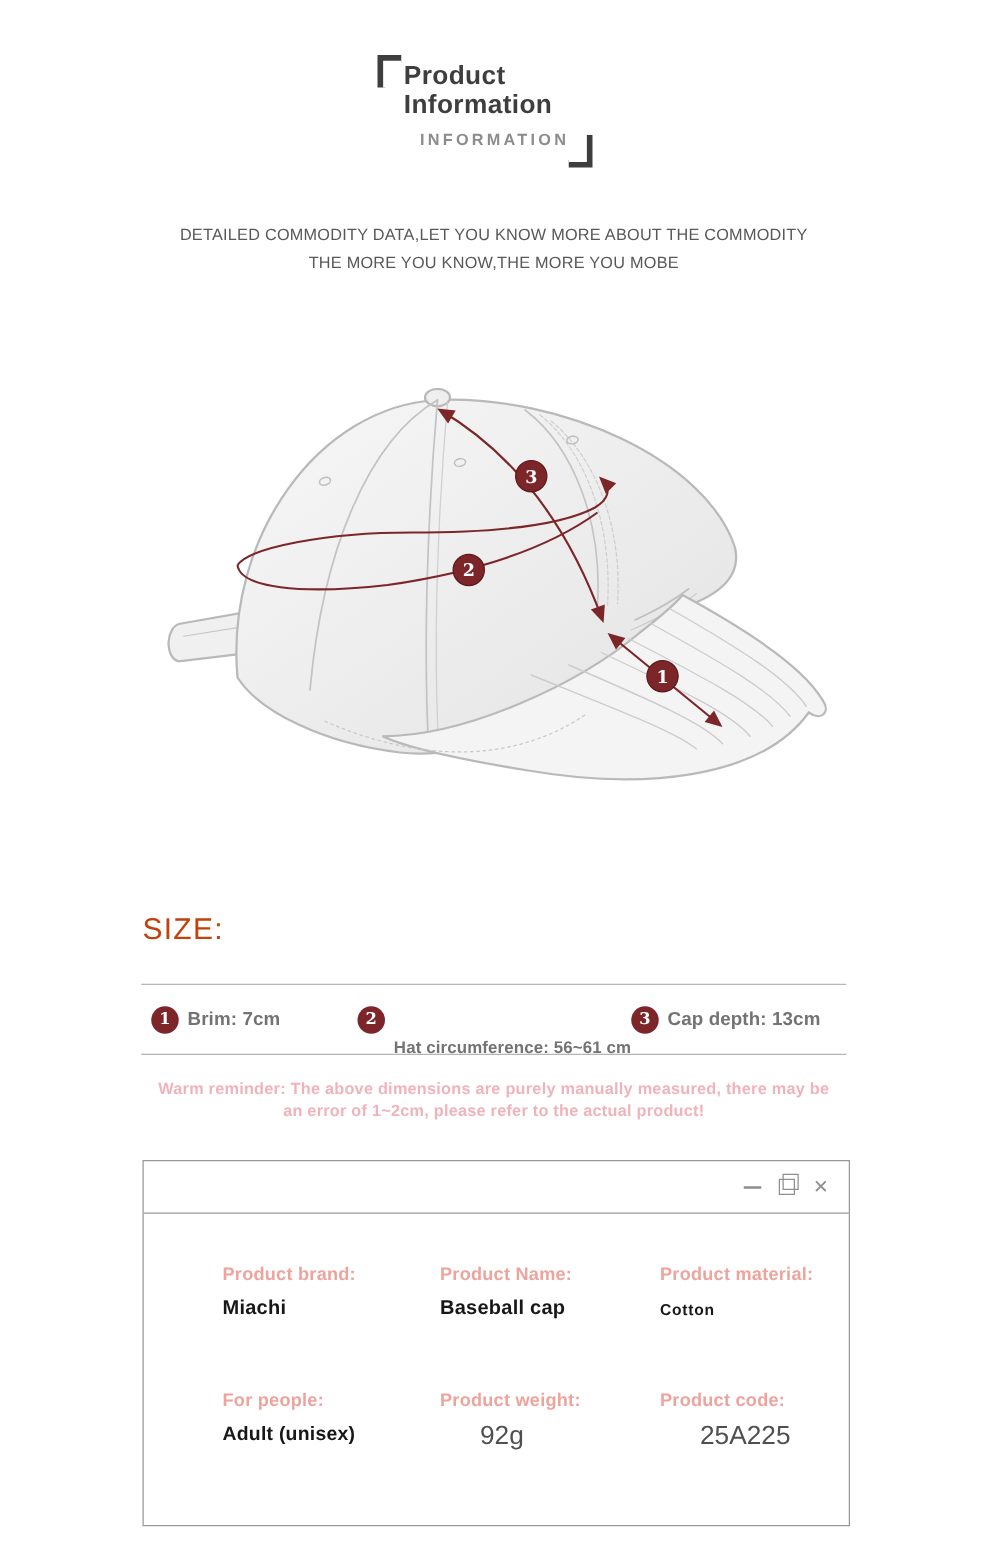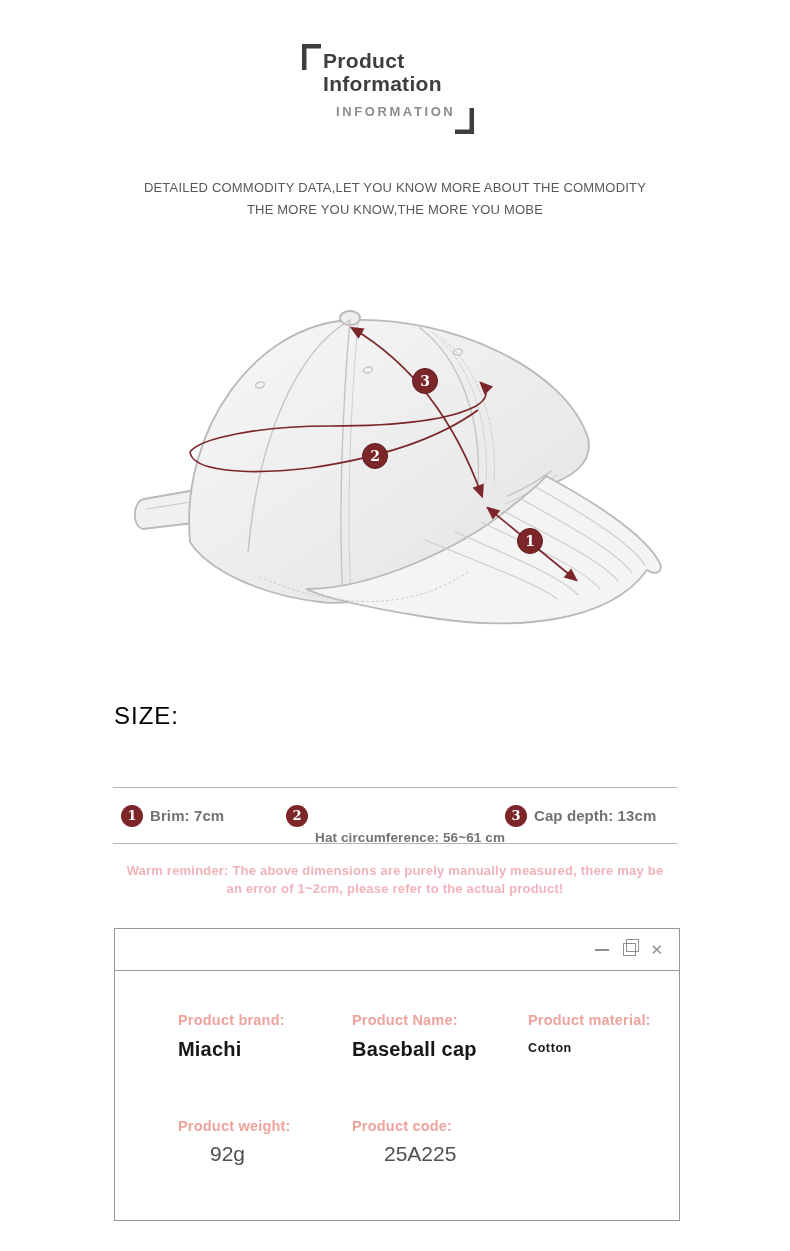--- a/index.html
+++ b/index.html
@@ -14,21 +14,21 @@
   .subtitle{position:absolute;left:336px;top:104px;font-size:13px;font-weight:600;color:#8c8c8c;letter-spacing:2.6px;}
 
   .tagline{position:absolute;top:177px;left:0;width:790px;text-align:center;
            font-size:13px;color:#585858;line-height:22px;letter-spacing:.2px;}
 
   
   .cap-figure{position:absolute;left:110px;top:280px;width:570px;height:400px;}
   .badge-num{font-family:"DejaVu Serif",serif;font-weight:700;font-size:14px;fill:#ffffff;}
 
   
-  .size-heading{position:absolute;left:114px;top:702px;font-size:24px;color:#000000;letter-spacing:1px;}
+  .size-heading{position:absolute;left:114px;top:730px;font-size:24px;color:#c2410c;letter-spacing:1px;}
   .size-table{position:absolute;left:113px;top:787px;width:564px;height:55px;
               border-top:1px solid #b5b5b5;border-bottom:1px solid #b5b5b5;
               display:flex;align-items:center;}
   .size-cell{display:flex;align-items:center;}
   .size-cell-1{flex:0 0 173px;padding-left:8px;box-sizing:border-box;}
   .size-cell-2{flex:0 0 217px;}
   .size-cell-3{flex:1 1 auto;}
   .size-badge{flex:0 0 auto;width:22px;height:22px;border-radius:50%;background:#7c2629;
               color:#fff;font-family:"DejaVu Serif",serif;font-weight:700;font-size:13px;
               line-height:22px;text-align:center;margin-right:7px;}
@@ -46,21 +46,21 @@
   .win-min{width:14px;height:0;border-top:2px solid #8f8f8f;}
   .win-restore{position:relative;width:11px;height:11px;border:1.4px solid #8f8f8f;background:#fff;z-index:0;}
   .win-restore::before{content:"";position:absolute;left:2px;top:-5px;width:11px;height:11px;
                        border:1.4px solid #8f8f8f;z-index:-1;}
   .win-close{font-size:15px;color:#8f8f8f;line-height:1;}
   .card-body{position:relative;height:251px;}
   .spec-grid{position:absolute;left:63px;top:41px;display:grid;
              grid-template-columns:174px 176px 1fr;row-gap:57px;}
   .spec-label{font-size:14.5px;font-weight:700;color:#eda49d;letter-spacing:.2px;}
   .spec-value{margin-top:10px;}
-  .v-bold{font-size:20px;font-weight:700;color:#171717;letter-spacing:.2px;}
+  .v-bold{font-size:16px;font-weight:700;color:#171717;letter-spacing:.2px;}
   .v-small{font-size:12.5px;font-weight:700;color:#171717;letter-spacing:.6px;margin-top:13px;}
   .v-light{font-size:21px;font-weight:400;color:#4f4f4f;margin-top:8px;margin-left:32px;}
 </style>
 </head>
 <body>
 
 <div class="page">
 
   <svg class="bracket bracket-tl" style="left:300px;top:42px;" width="24" height="30" viewBox="0 0 24 30">
     <path d="M5 28 V5 H21" fill="none" stroke="#3e3e3e" stroke-width="6"></path>
@@ -183,20 +183,24 @@
         </div>
         <div class="spec-cell">
           <div class="spec-label">Product Name:</div>
           <div class="spec-value v-bold">Baseball cap</div>
         </div>
         <div class="spec-cell">
           <div class="spec-label">Product material:</div>
           <div class="spec-value v-small">Cotton</div>
         </div>
         <div class="spec-cell">
+          <div class="spec-label">For people:</div>
+          <div class="spec-value v-bold" style="font-size:15.5px">Adult (unisex)</div>
+        </div>
+        <div class="spec-cell">
           <div class="spec-label">Product weight:</div>
           <div class="spec-value v-light">92g</div>
         </div>
         <div class="spec-cell">
           <div class="spec-label">Product code:</div>
           <div class="spec-value v-light">25A225</div>
         </div>
       </div>
     </div>
   </div>

